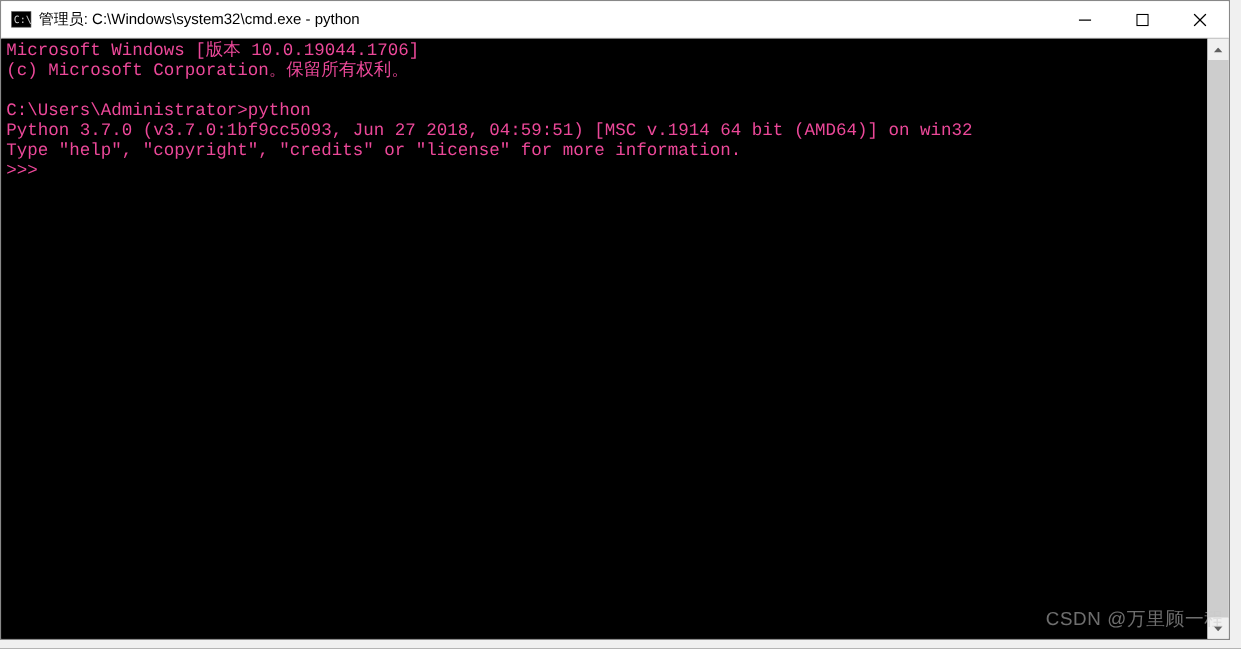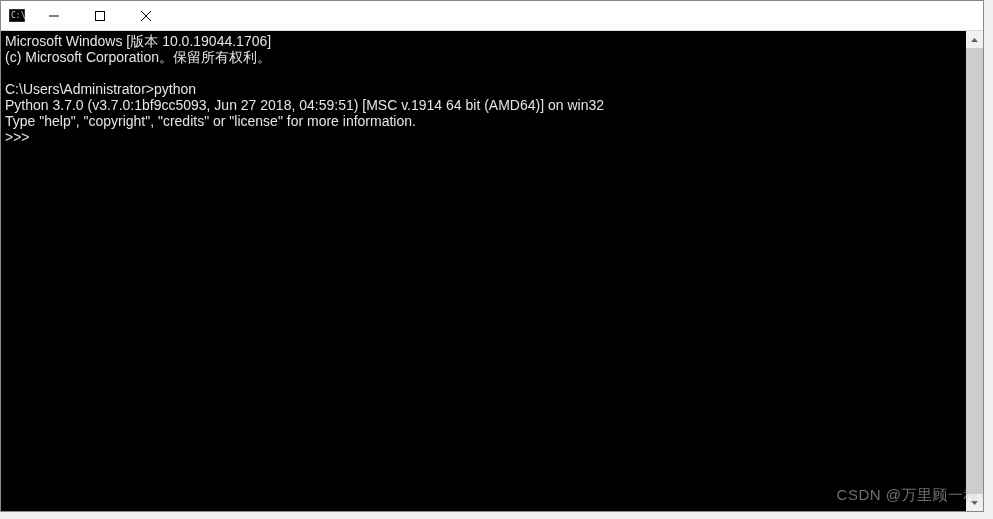--- a/index.html
+++ b/index.html
@@ -73,22 +73,22 @@
     }
     .terminal-wrap {
       flex: 1;
       display: flex;
       background: #000;
       min-height: 0;
     }
     .terminal {
       flex: 1;
       background: #000;
-      color: #e5e5e5;
-      font-family: Liberation Sans, sans-serif;
+      color: #ec4899;
+      font-family: Liberation Mono, monospace;
       font-size: 14px;
       line-height: 16px;
       padding: 2px 0 2px 4px;
       white-space: pre;
       overflow: hidden;
     }
     .scrollbar {
       width: 17px;
       background: #f0f0f0;
       position: relative;
@@ -135,20 +135,21 @@
 <body>
 
 <div class="window">
   <div class="titlebar">
     <span class="titlebar-icon">
       <svg viewBox="0 0 16 13">
         <rect x="0" y="0" width="16" height="13" fill="#000" stroke="#666" stroke-width="1"></rect>
         <text x="2" y="9" font-size="8" fill="#ccc" font-family="monospace">C:\</text>
       </svg>
     </span>
+    <span class="titlebar-text">管理员: C:\Windows\system32\cmd.exe - python</span>
     <div class="window-controls">
       <button class="win-btn">
         <svg viewBox="0 0 10 10">
             <line x1="0" y1="5" x2="10" y2="5" stroke="#000" stroke-width="1"></line>
           </svg>
       </button>
       <button class="win-btn">
         <svg viewBox="0 0 10 10">
             <rect x="0.5" y="0.5" width="9" height="9" fill="none" stroke="#000" stroke-width="1"></rect>
           </svg>

